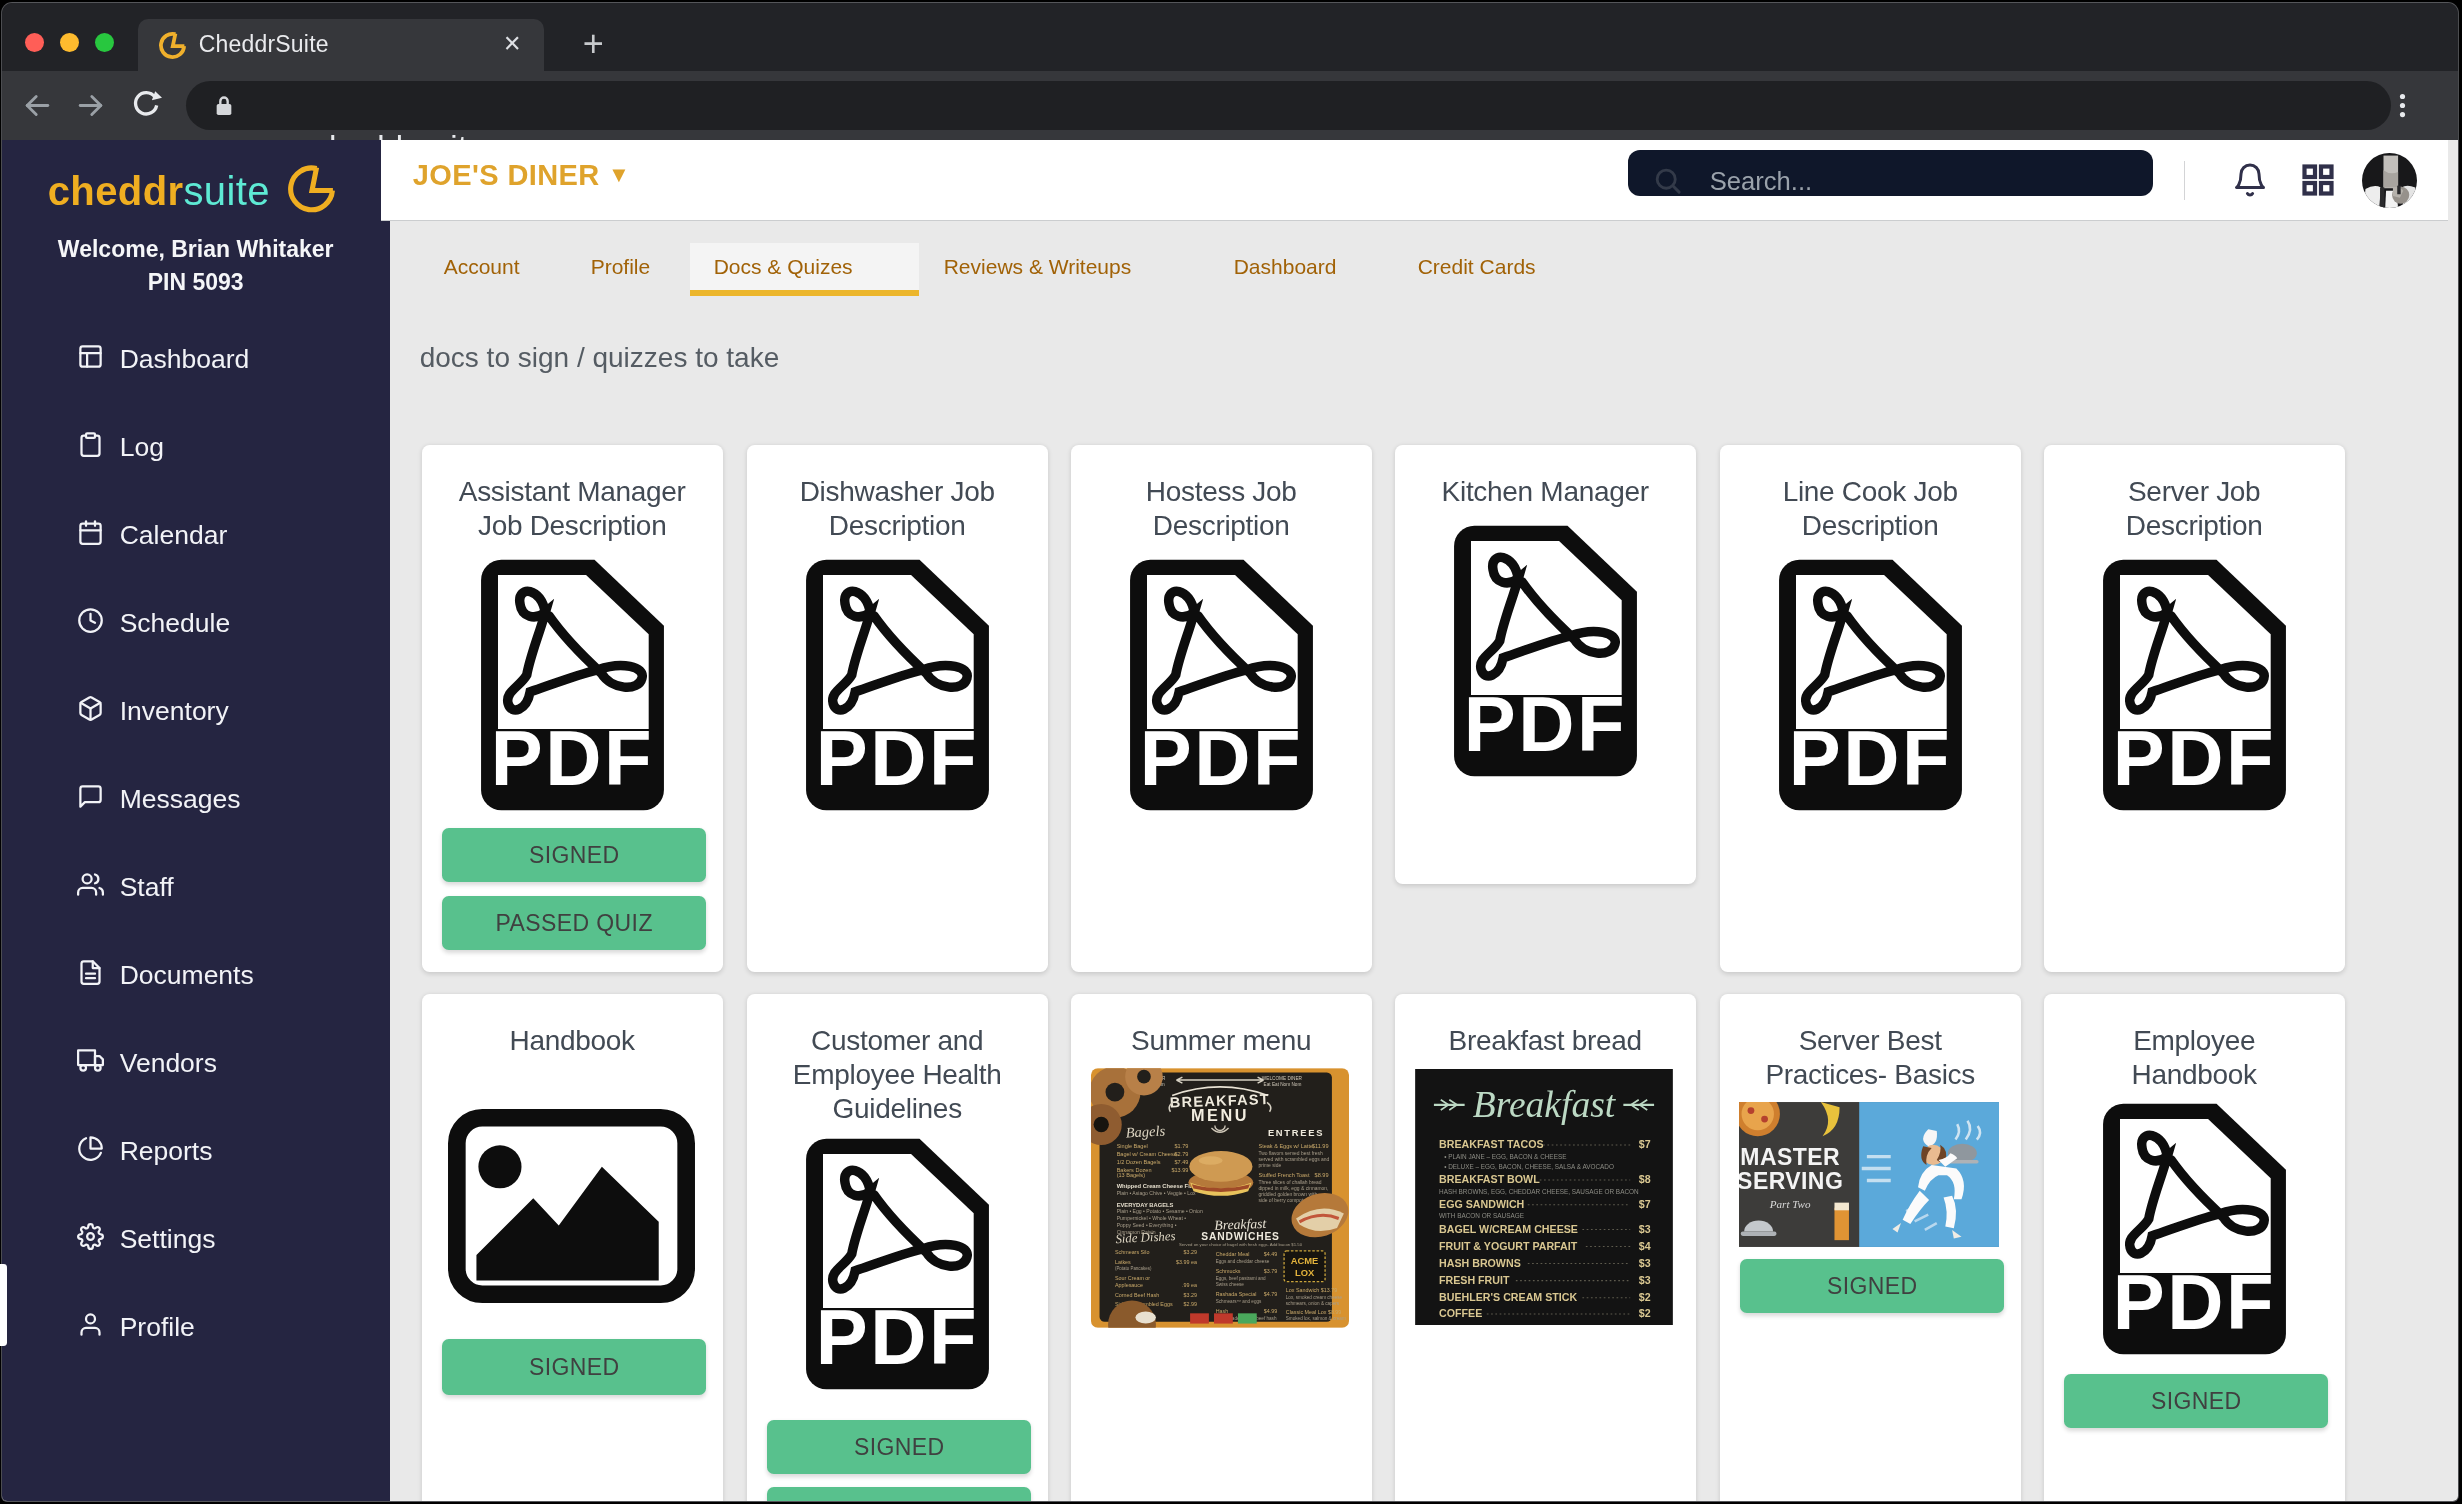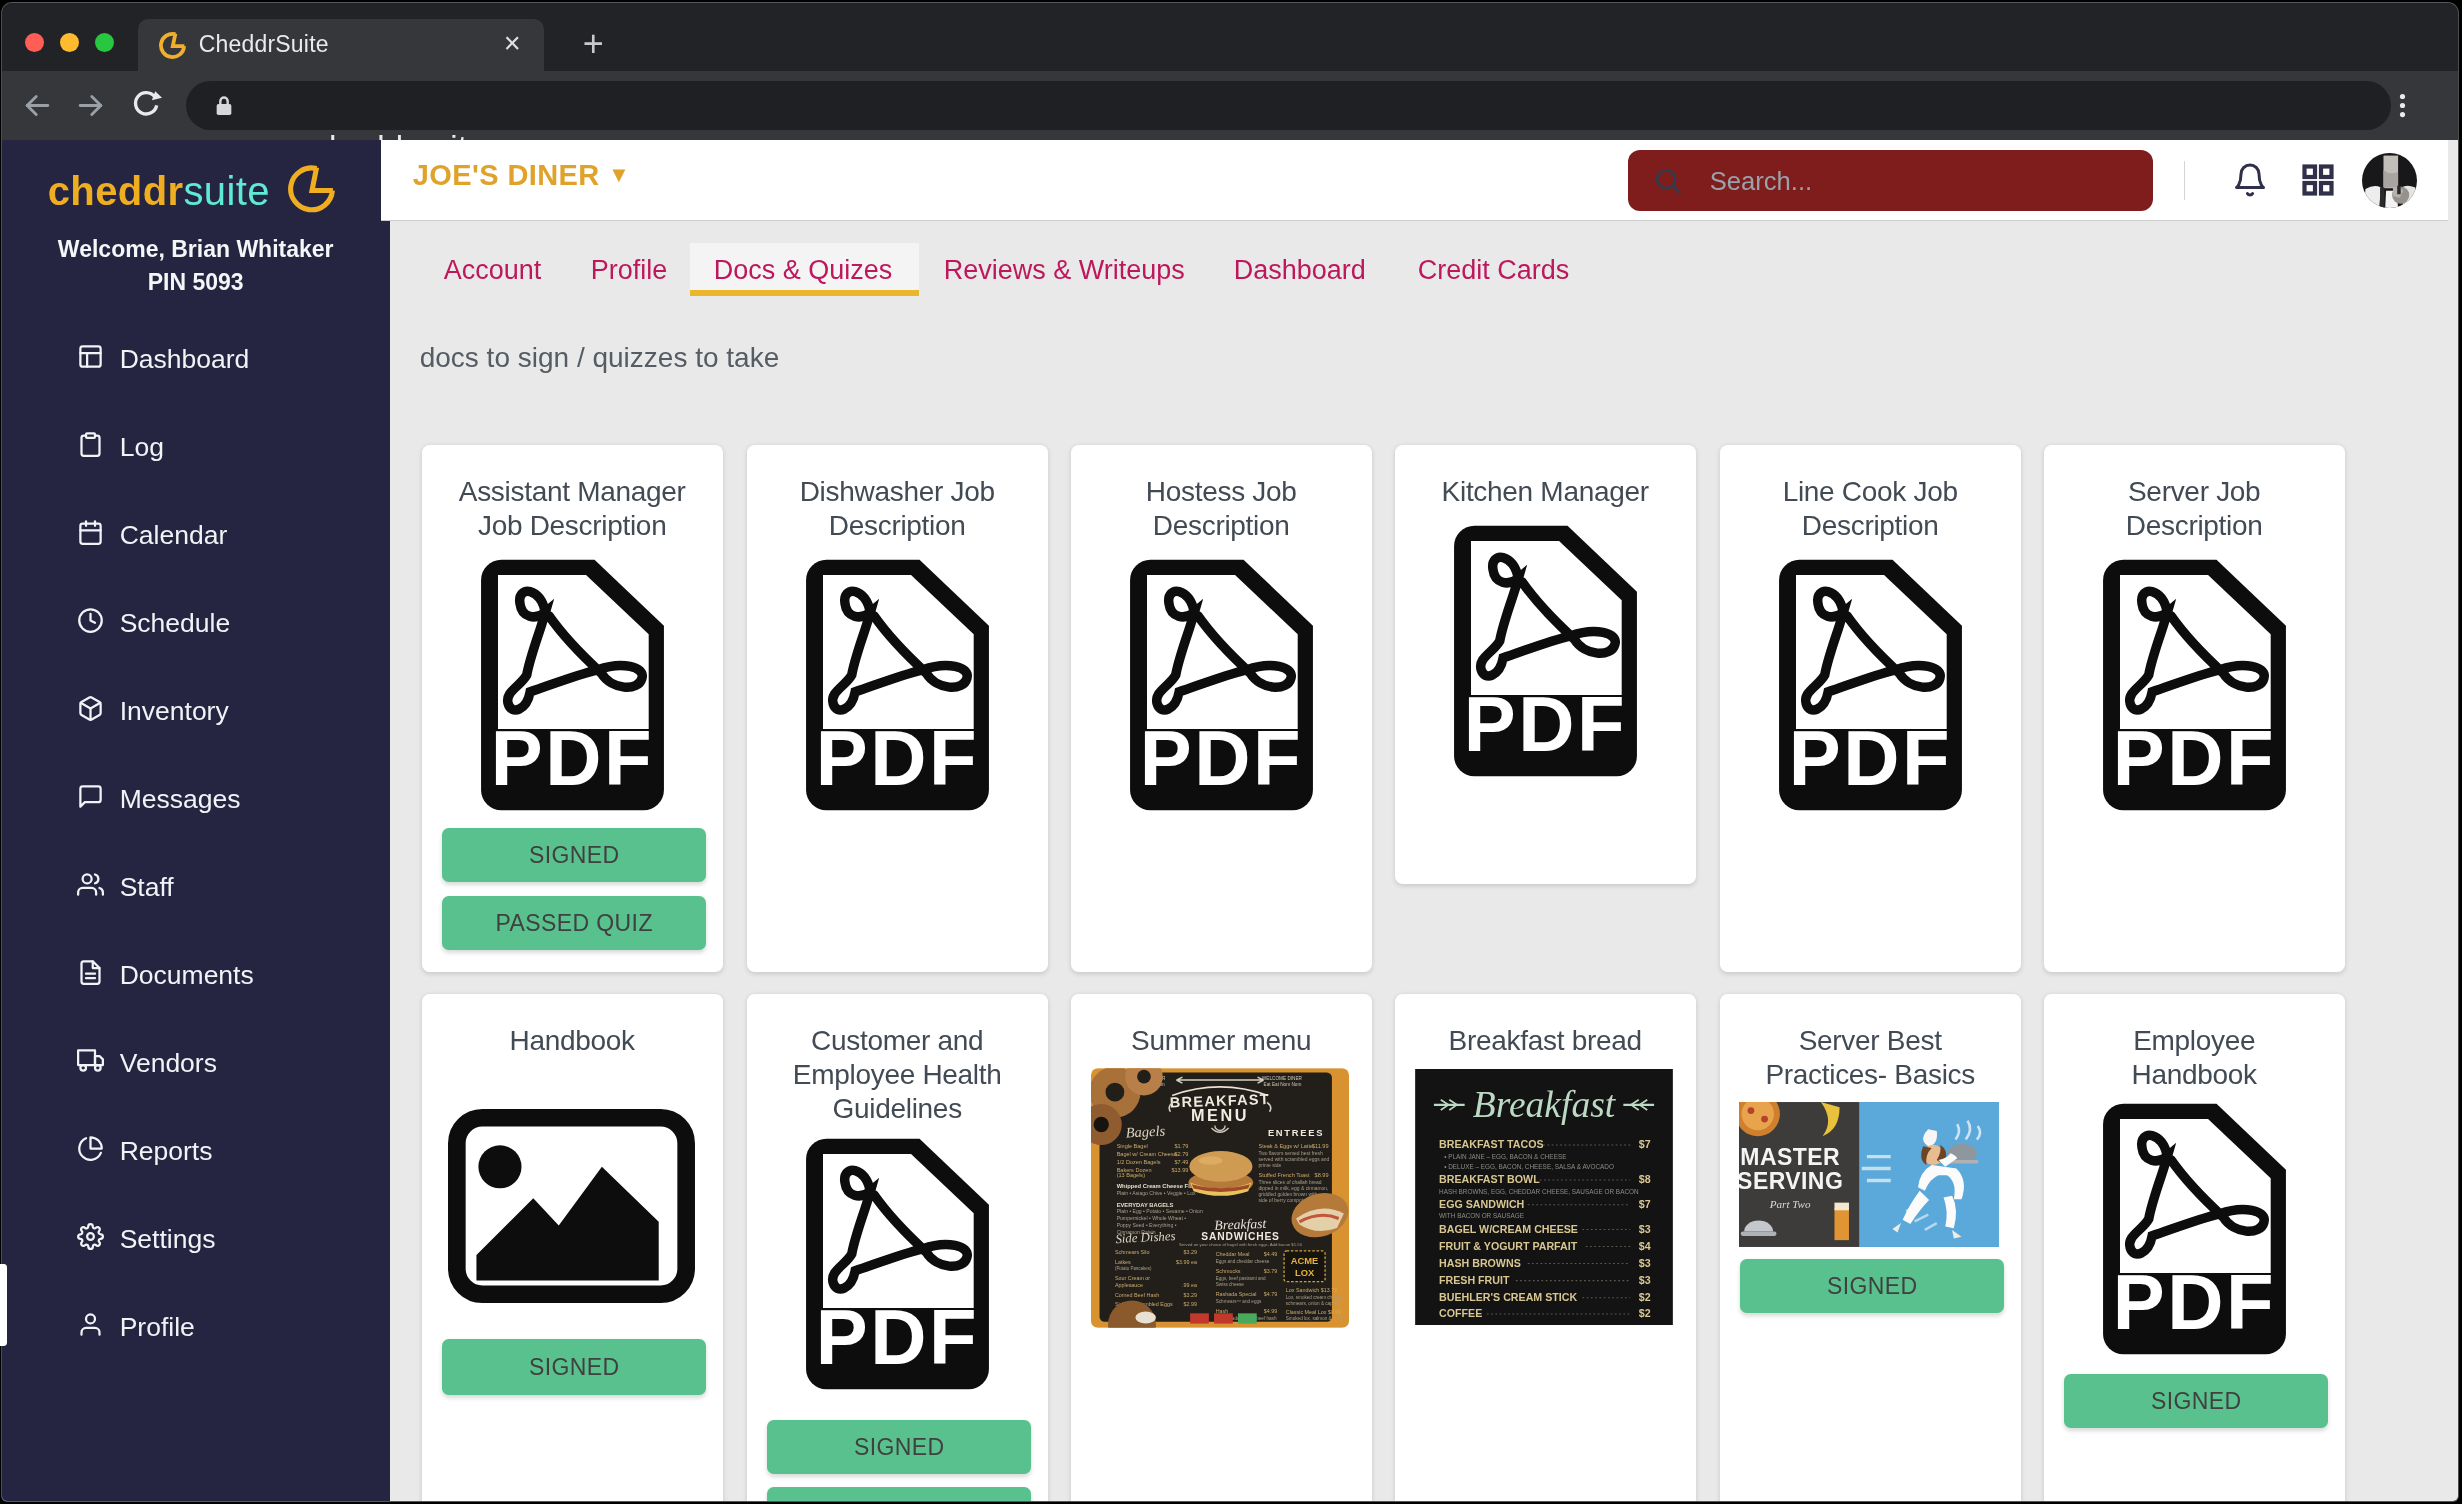--- a/index.html
+++ b/index.html
@@ -17,21 +17,21 @@
   #omnibox { position:absolute; left:184px; top:10.2px; width:2205px; height:49px; border-radius:25px; background:#1f2023; }
   #url { position:absolute; left:61px; top:8.5px; font-size:33px; color:#e8eaed; letter-spacing:0.3px;margin-top:40px; }
   
   #page { position:absolute; left:0; top:137px; width:2456px; height:1361px; background:#e9e9e9; }
   #sidebar { position:absolute; left:0; top:0; width:388px; height:100%; background:#252541; }
   .navitem { position:absolute; left:75px; width:307px; height:34px; color:#f2f3f7; font-size:26.5px; font-weight:500; }
   .navitem svg { position:absolute; left:0; top:1.7px; }
   .navitem span { position:absolute; left:43px; top:2.6px; }
   #header { position:absolute; left:379px; top:0; width:2067px; height:81px; background:#fff; border-bottom:1.7px solid #cbcdcf; }
   #tabsrow { position:absolute; left:388px; top:83px; width:2067px; height:77px; }
-  .ptab { position:absolute; top:32px; font-size:27px; color:#be185d; }
+  .ptab { position:absolute; top:32px; font-size:21px; color:#a16207; }
   .card { position:absolute; width:301px; background:#fff; border-radius:7.7px; box-shadow:0 1.7px 5.1px rgba(0,0,0,0.14);margin-top:44px; }
   .ct { position:absolute; top:30px; left:0; width:100%; text-align:center; font-size:28px; line-height:34px; color:#424a54; font-weight:500; letter-spacing:-0.3px; }
   .gbtn { position:absolute; left:20.5px; width:264px; height:54px; background:#58c18d; border-radius:6.8px; color:#404040; font-size:23px; font-weight:500; letter-spacing:0.4px; text-align:center; line-height:54px; box-shadow:0 2.6px 4.3px rgba(0,0,0,0.15); }
   .pdfi { position:absolute; left:57px; width:187px; height:254px; }
   
   #lstrip { position:absolute; left:0; top:1264px; width:6.8px; height:82px; background:#fff; border-radius:0 3.4px 3.4px 0; z-index:50; }
 </style>
 </head>
 <body>
 <div id="win">
@@ -178,21 +178,21 @@
       <div class="navitem" style="top:1170px;">
         <svg width="27" height="27" viewBox="0 0 24 24" fill="none" stroke="#f2f3f7" stroke-width="2" stroke-linecap="round" stroke-linejoin="round">
             <path d="M20 21v-2a4 4 0 0 0-4-4H8a4 4 0 0 0-4 4v2"></path>
             <circle cx="12" cy="7" r="4"></circle>
           </svg>
         <span>Profile</span>
       </div>
     </div>
     <div id="header">
       <div class="abs" style="left:32px; top:19.6px; font-size:29px; font-weight:700; color:#dfa32c; letter-spacing:0.4px;">JOE'S DINER <span style="font-size:22px; position:relative; top:-3.4px;">▼</span></div>
-      <div class="abs" style="left:1247px; top:10.2px; width:525px; height:61px; background:#7f1d1d; border-radius:12px;">
+      <div class="abs" style="left:1247px; top:10.2px; width:525px; height:46px; background:#0f172a; border-radius:12px;">
         <svg width="31" height="31" viewBox="0 0 24 24" fill="none" stroke="#333a49" stroke-width="2.2" stroke-linecap="round" style="position:absolute;left:24px;top:15.4px;">
             <circle cx="11" cy="11" r="7"></circle>
             <line x1="21" y1="21" x2="16.3" y2="16.3"></line>
           </svg>
         <span style="position:absolute; left:82px; top:17px; font-size:25.6px; color:#9aa2ab;">Search...</span>
       </div>
       <div class="abs" style="left:1803px; top:21.3px; width:1.7px; height:39px; background:#d3d4d6;"></div>
       <svg width="36" height="36" viewBox="0 0 24 24" fill="none" stroke="#30304a" stroke-width="2" stroke-linecap="round" stroke-linejoin="round" class="abs" style="left:1851px; top:22px;">
           <path d="M18 8A6 6 0 0 0 6 8c0 7-3 9-3 9h18s-3-2-3-9"></path>
           <path d="M13.73 21a2 2 0 0 1-3.46 0"></path>

